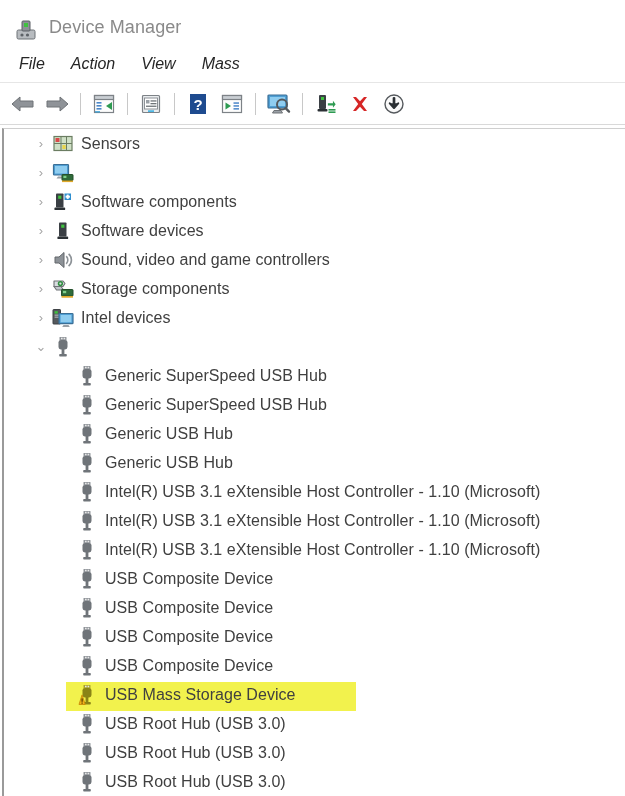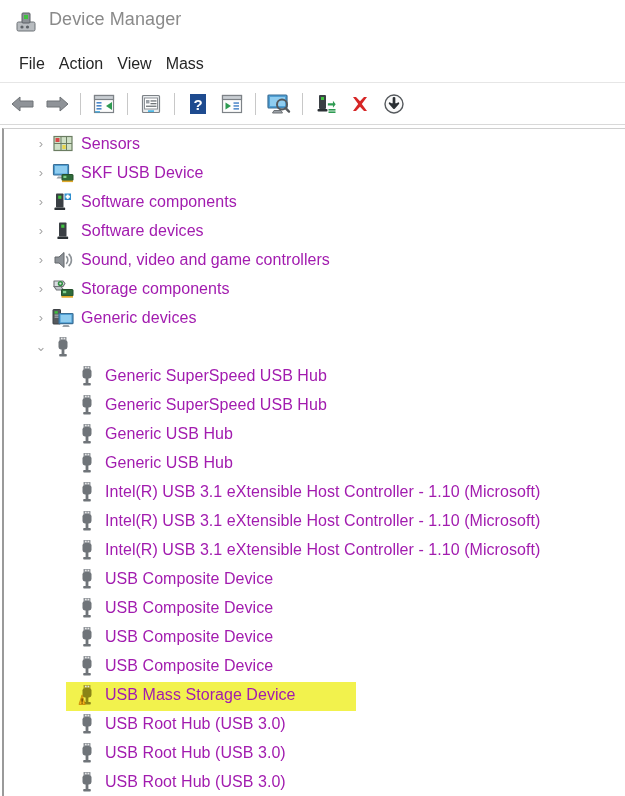--- a/index.html
+++ b/index.html
@@ -14,21 +14,21 @@
     position: relative;
     overflow: hidden;
     font-family: "Liberation Sans", sans-serif;
     color: #1a1a1a;
     -webkit-font-smoothing: antialiased;
   }
 
   
   #titlebar {
     position: absolute;
-    left: 0; top: 0;
+    left: 0; top: 8px;
     width: 625px; height: 45px;
     background: #ffffff;
     display: flex;
     align-items: center;
   }
   #app-icon {
     position: absolute;
     left: 14px; top: 10px;
     width: 24px; height: 24px;
   }
@@ -43,26 +43,27 @@
 
   
   #menubar {
     position: absolute;
     left: 0; top: 45px;
     width: 625px; height: 37px;
     background: #ffffff;
     border-bottom: 1px solid #e6e6e6;
     display: flex;
     align-items: center;
+    font-style: italic;
   }
   .menu-item {
     font-size: 16px;
     color: #262626;
     padding: 3px 7px;
-    margin-left: 0;
+    margin-left: 12px;
     white-space: nowrap;
     cursor: default;
   }
   .menu-item:first-child { margin-left: 12px; }
 
   
   #toolbar {
     position: absolute;
     left: 0; top: 83px;
     width: 625px; height: 42px;
@@ -118,21 +119,21 @@
   .row-icon {
     width: 22px; min-width: 22px;
     height: 22px;
     display: flex;
     align-items: center;
     justify-content: center;
     margin-right: 7px;
   }
   .row-label {
     font-size: 16px;
-    color: #a21caf;
+    color: #404040;
     letter-spacing: 0.05px;
   }
   
   .depth1 { padding-left: 26px; }
   
   .depth2 { padding-left: 72px; text-align: center; }
 
   
   #highlight-box {
     position: absolute;
@@ -299,21 +300,20 @@
           <span class="row-icon">
             <svg width="22" height="20" viewBox="0 0 22 20">
               <rect x="1.5" y="1.5" width="15" height="10.5" rx="0.8" fill="#4f9fd4" stroke="#3b6f96" stroke-width="1.2"></rect>
               <rect x="3" y="3" width="12" height="7.5" fill="#8fcdf0"></rect>
               <path d="M6 13.5 L12 13.5 L13.5 15.6 L4.5 15.6 Z" fill="#9aa0a6"></path>
               <rect x="10" y="11.5" width="11" height="6" rx="0.6" fill="#2f6b3a" stroke="#24502c" stroke-width="1"></rect>
               <rect x="11.4" y="12.8" width="3" height="2.2" fill="#7fd08a"></rect>
               <rect x="10" y="17.5" width="11" height="1.6" fill="#e0a92b"></rect>
             </svg>
           </span>
-          <span class="row-label">SKF USB Device</span>
         </div>
       </div>
       <div class="tree-row depth1">
         <div class="rowcontent">
           <span class="twisty">›</span>
           <span class="row-icon">
             <svg width="20" height="20" viewBox="0 0 20 20">
               <rect x="3" y="1.5" width="7.5" height="14" rx="0.8" fill="#3a3f44"></rect>
               <rect x="5.2" y="3.6" width="3.2" height="3.2" fill="#3fc23f"></rect>
               <rect x="1.4" y="15.5" width="10.8" height="2.6" rx="0.9" fill="#2b3034"></rect>
@@ -374,21 +374,21 @@
             <svg width="22" height="20" viewBox="0 0 22 20">
               <rect x="1" y="1.5" width="7.5" height="14.5" rx="0.6" fill="#55595d" stroke="#3e4246" stroke-width="1"></rect>
               <rect x="2.6" y="3.2" width="3.2" height="2.4" fill="#3fc23f"></rect>
               <rect x="2.6" y="6.6" width="4.4" height="1.1" fill="#b5babf"></rect>
               <rect x="2.6" y="8.6" width="4.4" height="1.1" fill="#b5babf"></rect>
               <rect x="7" y="5.5" width="14" height="10.2" rx="0.8" fill="#4f9fd4" stroke="#3b6f96" stroke-width="1.2"></rect>
               <rect x="8.6" y="7" width="10.8" height="7.2" fill="#8fcdf0"></rect>
               <path d="M11.5 17 L16.5 17 L17.8 19 L10.2 19 Z" fill="#9aa0a6"></path>
             </svg>
           </span>
-          <span class="row-label">Generic devices</span>
+          <span class="row-label">Intel devices</span>
         </div>
       </div>
       <div class="tree-row depth1">
         <div class="rowcontent">
           <span class="twisty">⌄</span>
           <span class="row-icon">
             <svg width="20" height="22" viewBox="0 0 20 22">
               <rect x="6.5" y="1" width="7" height="3" rx="0.6" fill="#8e9398"></rect>
               <rect x="8" y="1.7" width="1.6" height="1.6" fill="#e9e9e9"></rect>
               <rect x="10.6" y="1.7" width="1.6" height="1.6" fill="#e9e9e9"></rect>

